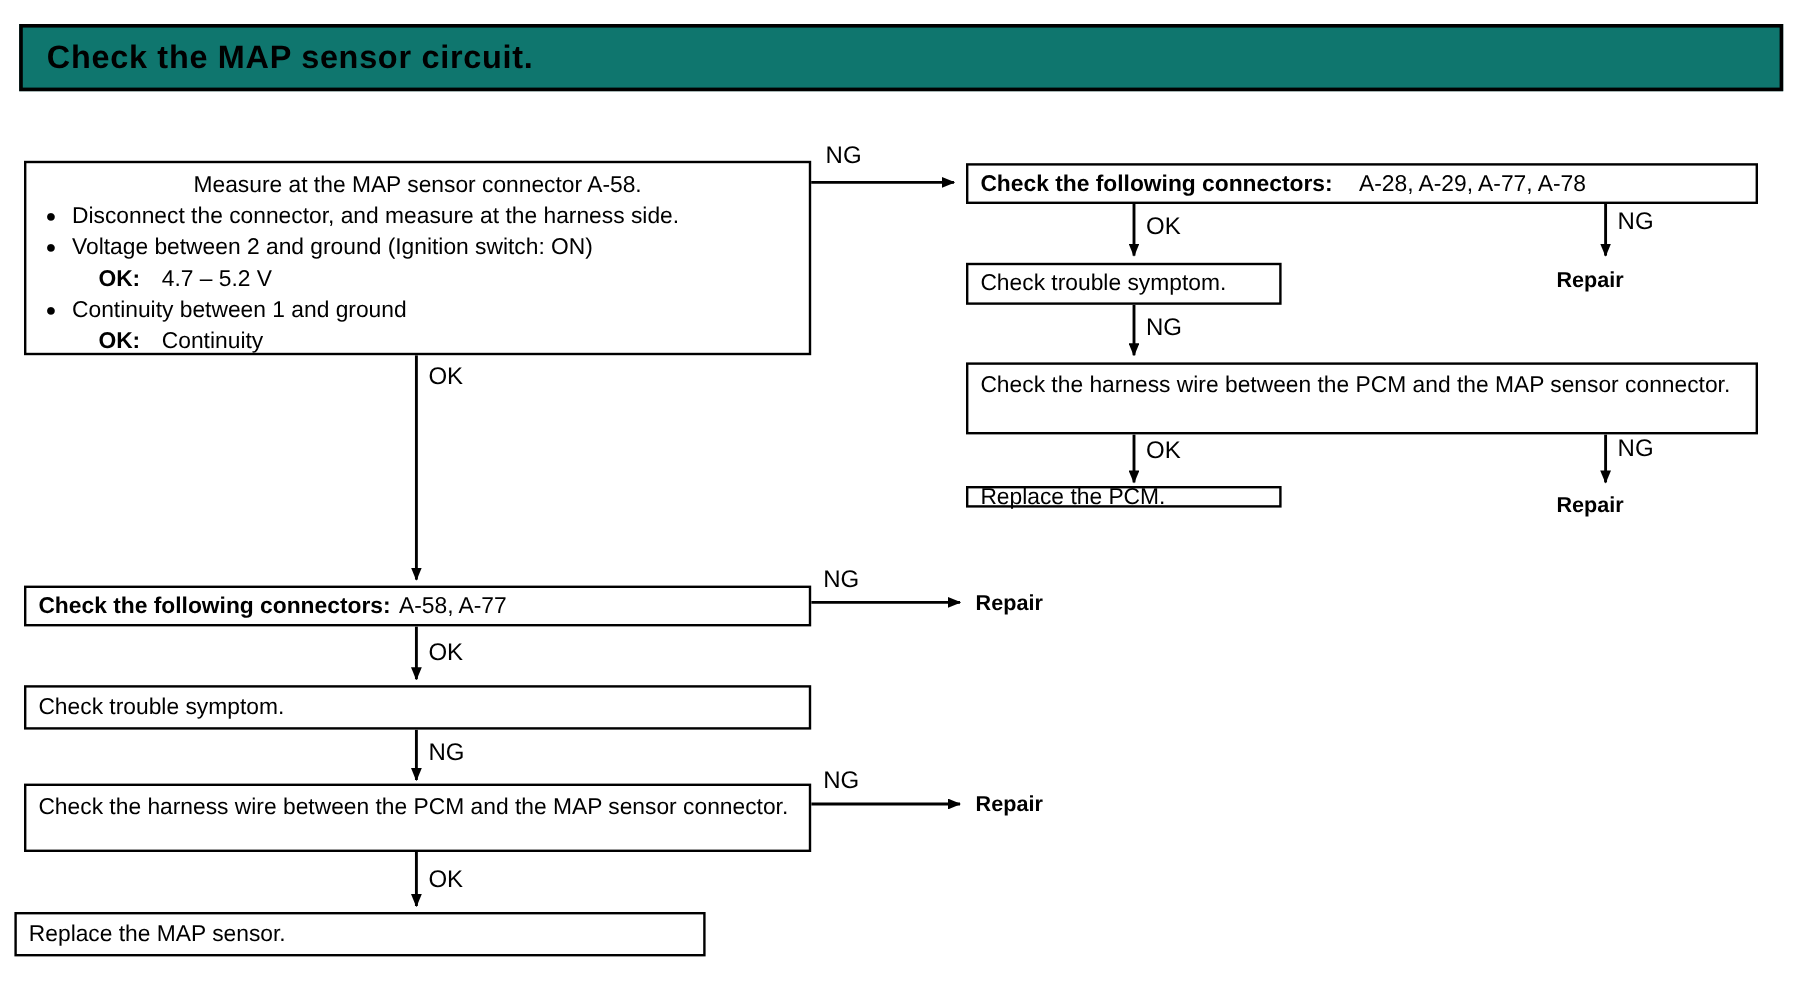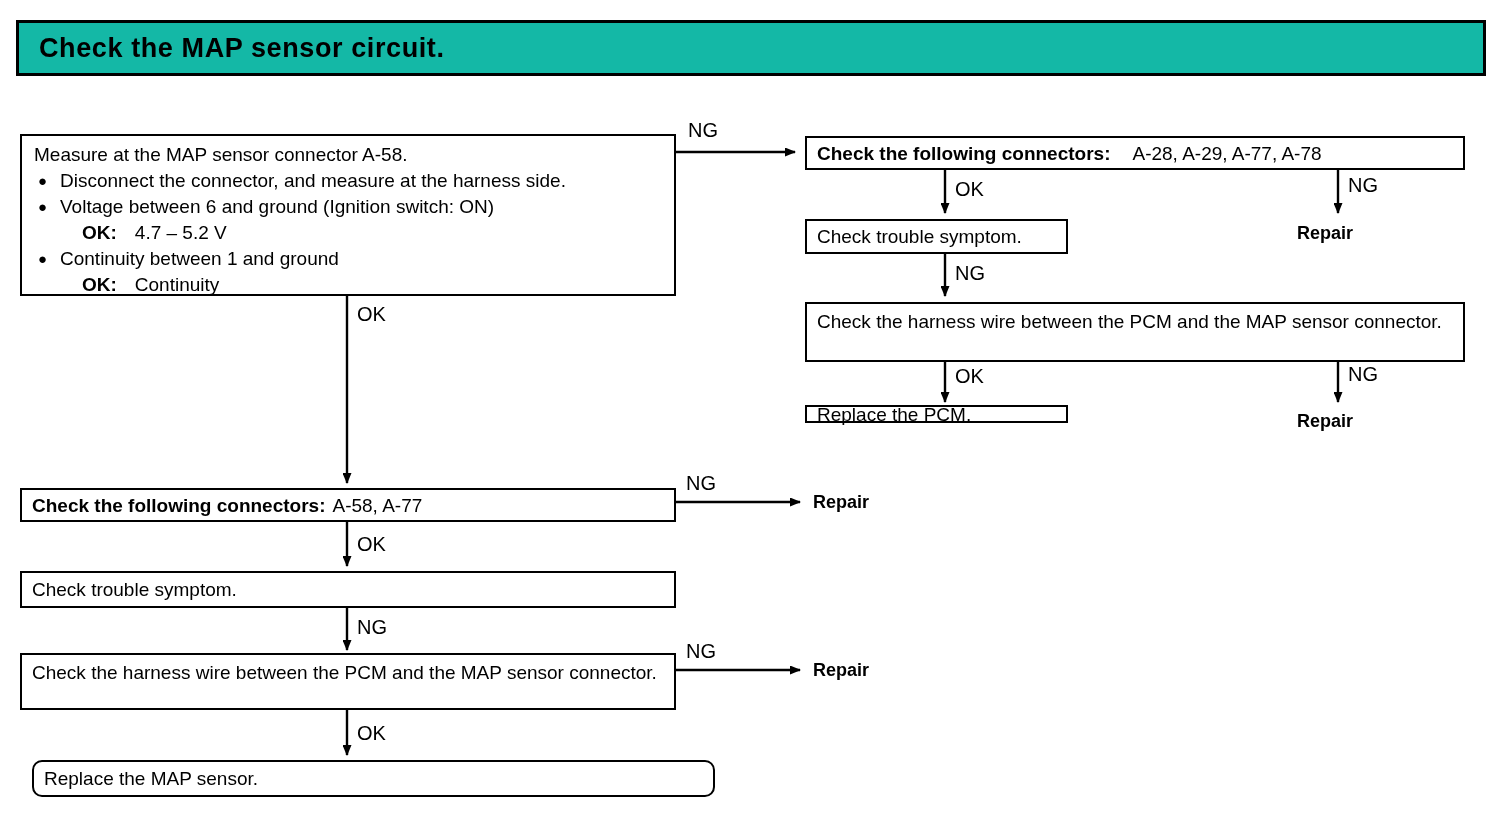--- a/index.html
+++ b/index.html
@@ -31,21 +31,21 @@
     padding: 4px 10px;
   }
   .title-box {
     position: absolute;
     left: 16px;
     top: 20px;
     width: 1470px;
     height: 56px;
     box-sizing: border-box;
     border: 3px solid #000;
-    background: #14b8a6;
+    background: #0f766e;
     display: flex;
     align-items: center;
     padding-left: 20px;
   }
   .title-text {
     font-size: 27px;
     font-weight: bold;
     letter-spacing: 0.6px;
   }
   .bold { font-weight: bold; }
@@ -55,20 +55,21 @@
     left: 20px;
     top: 134px;
     width: 656px;
     height: 162px;
     padding: 6px 12px;
   }
   .measure-head {
     font-size: 19px;
     line-height: 26px;
     white-space: nowrap;
+    text-align: center;
   }
   .bullet-row {
     display: flex;
     align-items: flex-start;
     font-size: 19px;
     line-height: 26px;
   }
   .bullet-dot {
     width: 22px;
     flex: 0 0 22px;
@@ -157,21 +158,21 @@
   <div class="node measure-box">
     <div class="measure-head">Measure at the MAP sensor connector A-58.</div>
 
     <div class="bullet-row">
       <span class="bullet-dot">●</span>
       <span class="bullet-text">Disconnect the connector, and measure at the harness side.</span>
     </div>
 
     <div class="bullet-row">
       <span class="bullet-dot">●</span>
-      <span class="bullet-text">Voltage between 6 and ground (Ignition switch: ON)</span>
+      <span class="bullet-text">Voltage between 2 and ground (Ignition switch: ON)</span>
     </div>
     <div class="sub-line">
       <span class="bold">OK:</span><span>4.7 – 5.2 V</span>
     </div>
 
     <div class="bullet-row">
       <span class="bullet-dot">●</span>
       <span class="bullet-text">Continuity between 1 and ground</span>
     </div>
     <div class="sub-line">
@@ -185,21 +186,21 @@
   </div>
 
   <div class="node onelines" style="left:20px; top:571px; width:656px; height:37px;">
     <span>Check trouble symptom.</span>
   </div>
 
   <div class="node" style="left:20px; top:653px; width:656px; height:57px; padding-top:5px;">
     <span>Check the harness wire between the PCM and the MAP sensor connector.</span>
   </div>
 
-  <div class="node onelines" style="left:32px; top:760px; width:683px; height:37px;border-radius:10px;">
+  <div class="node onelines" style="left:12px; top:760px; width:576px; height:37px;">
     <span>Replace the MAP sensor.</span>
   </div>
 
   <div class="node onelines" style="left:805px; top:136px; width:660px; height:34px;">
     <span class="bold">Check the following connectors:</span>
     <span style="margin-left:22px;">A-28, A-29, A-77, A-78</span>
   </div>
 
   <div class="node onelines" style="left:805px; top:219px; width:263px; height:35px;">
     <span>Check trouble symptom.</span>

